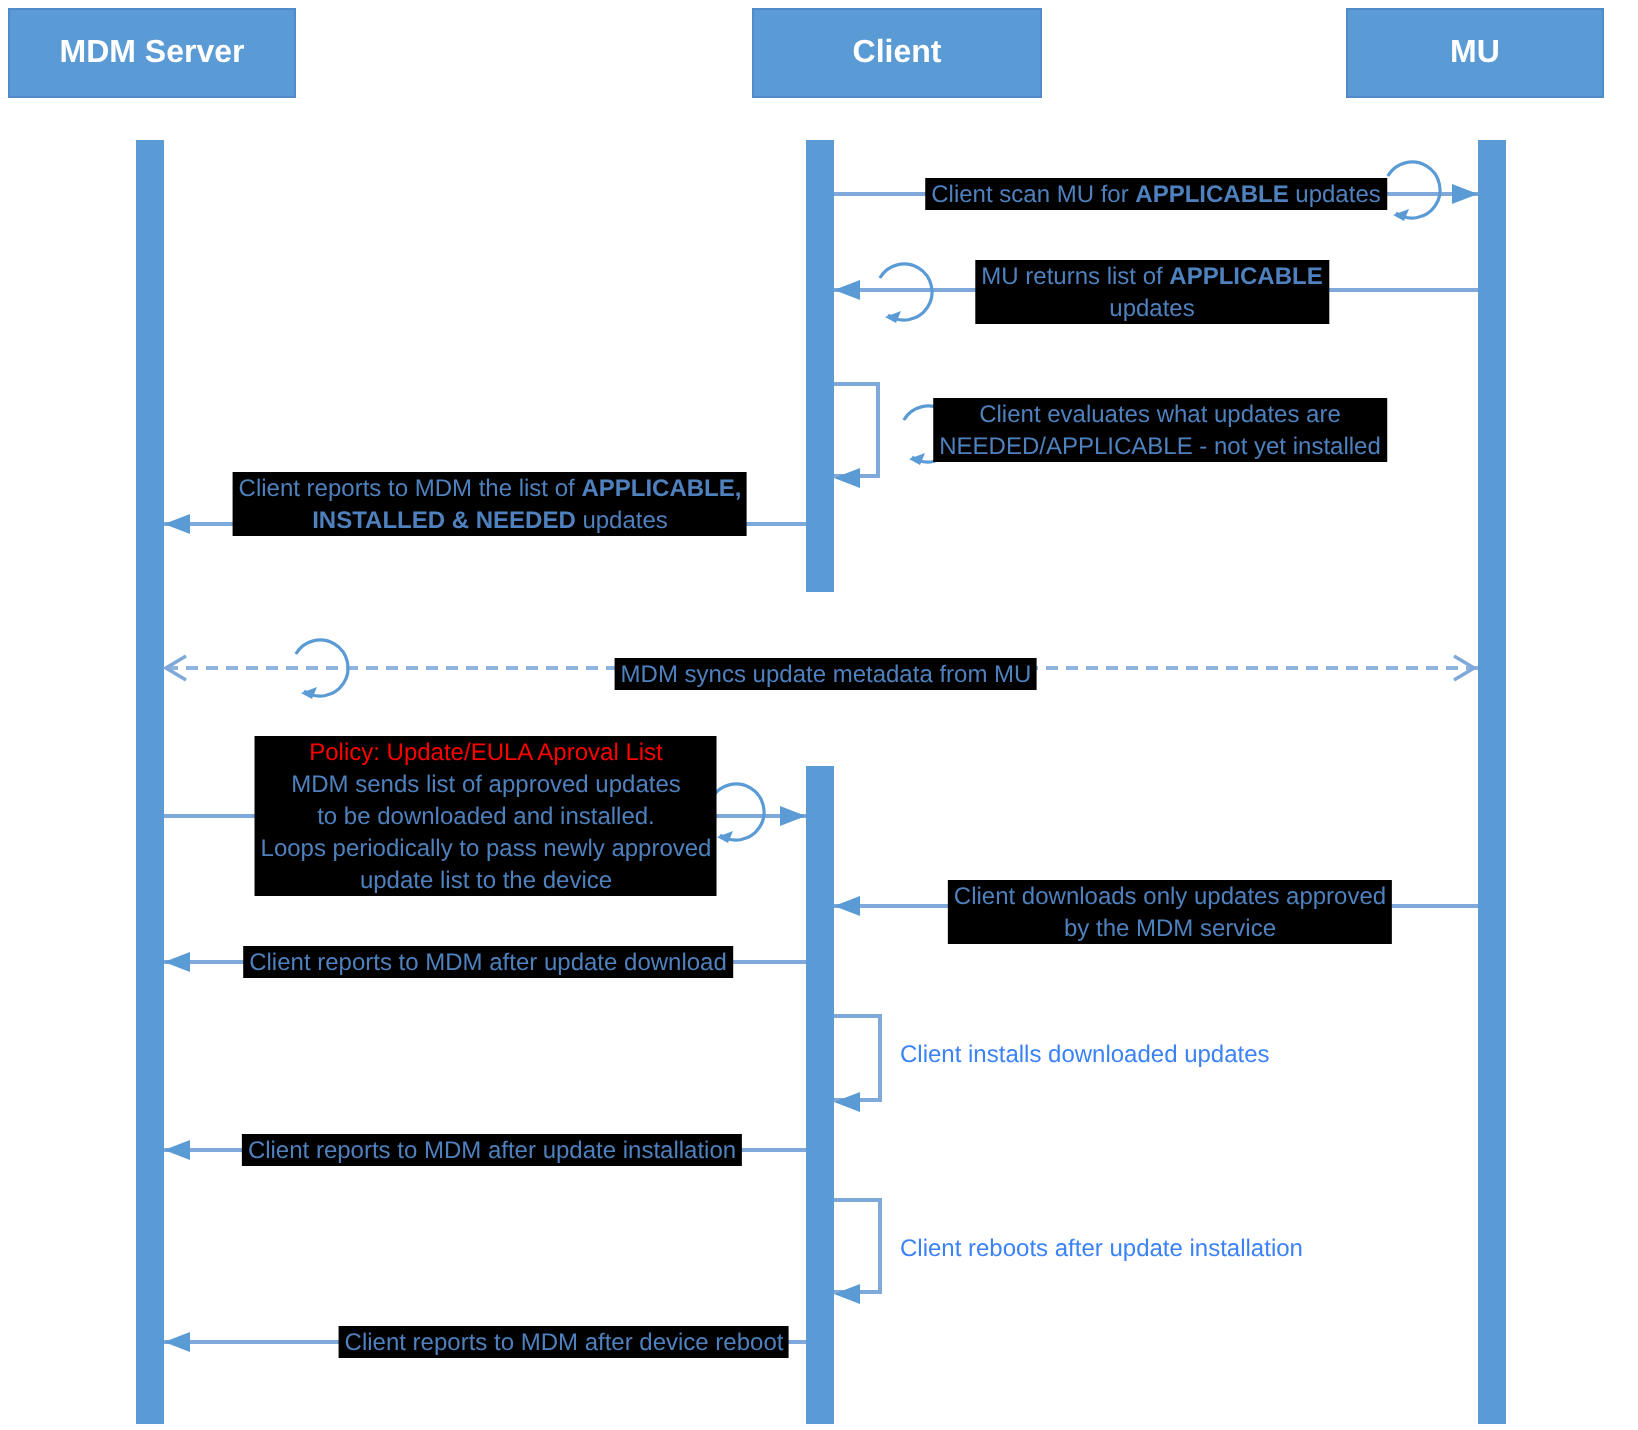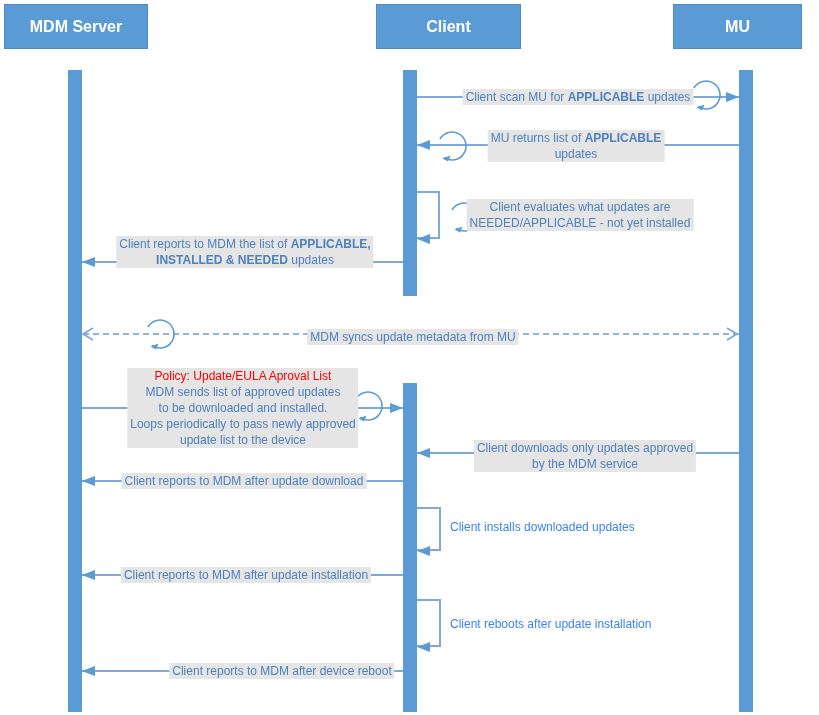--- a/index.html
+++ b/index.html
@@ -18,21 +18,21 @@
   }
   .lifeline{position:absolute;width:14px;background:#5B9BD5;}
   .mline{position:absolute;height:0;border-top:2px solid #7FA9DA;}
   .mdash{position:absolute;height:0;border-top:2px dashed #8FB4DE;}
   .ah{position:absolute;width:0;height:0;border-top:5px solid transparent;border-bottom:5px solid transparent;}
   .ah-left{border-right:13px solid #5B9BD5;}
   .ah-right{border-left:13px solid #5B9BD5;}
   .selfmsg{position:absolute;border:2px solid #7FA9DA;border-left:none;box-sizing:border-box;}
   .label{
     position:absolute;transform:translate(-50%,-50%);
-    background:#e5e5e5;color:#4E81BD;font-size:12px;line-height:16px;
+    background:#000000;color:#4E81BD;font-size:12px;line-height:16px;
     text-align:center;white-space:nowrap;padding:0 3px;
   }
   .label b{font-weight:bold;}
   .label-left{
     position:absolute;transform:translateY(-50%);
     color:#3b82f6;font-size:12px;line-height:16px;white-space:nowrap;
   }
   .red{color:#FF0000;}
   .loop{position:absolute;width:38px;height:42px;}
   .looparc{fill:none;stroke:#5B9BD5;stroke-width:1.6;}

